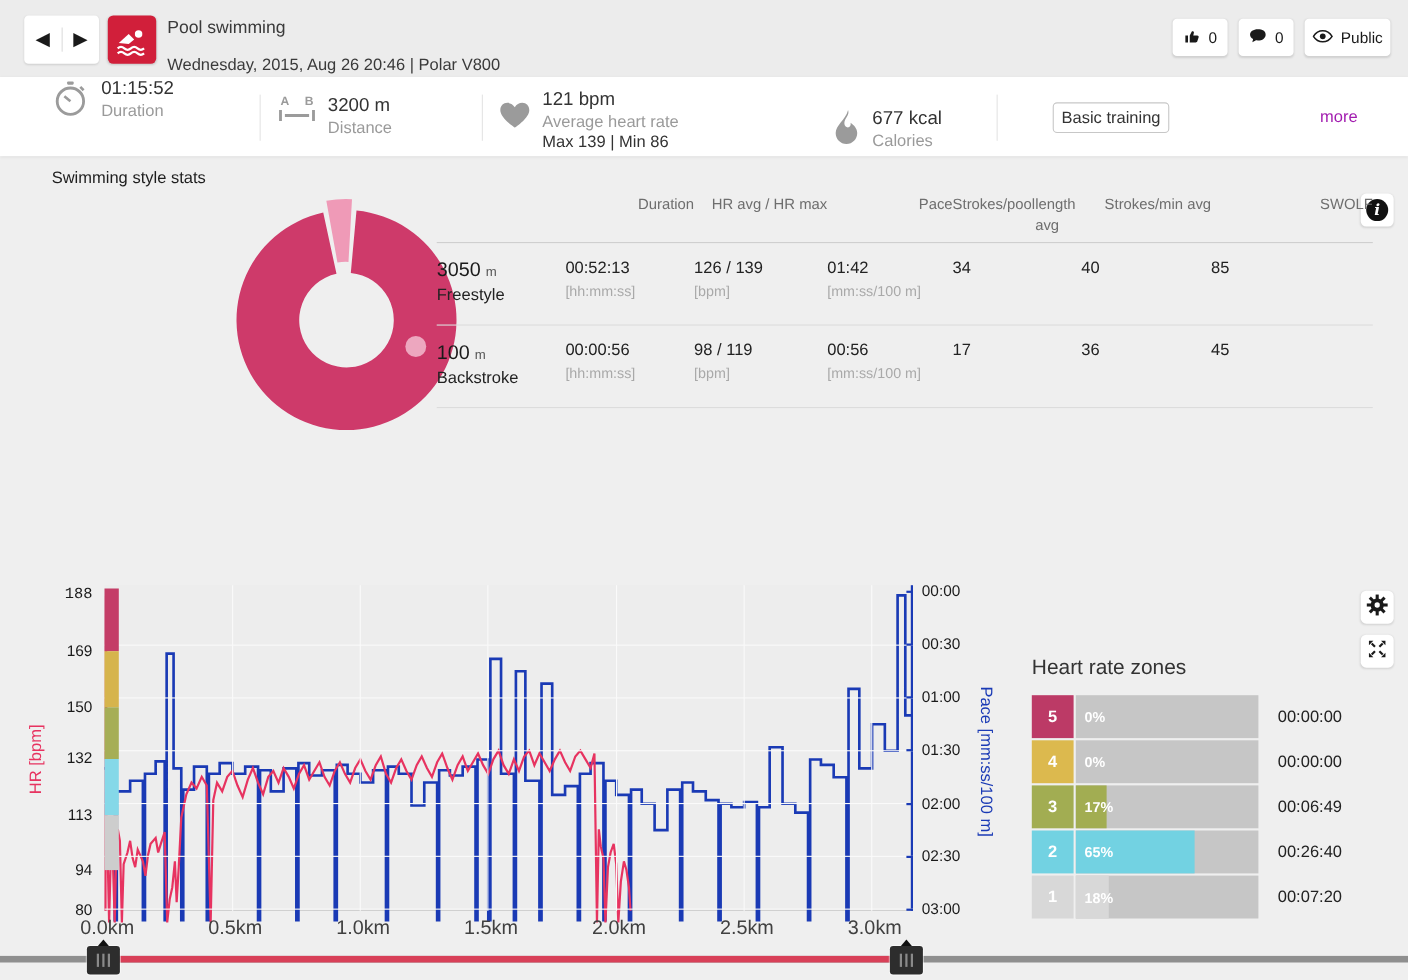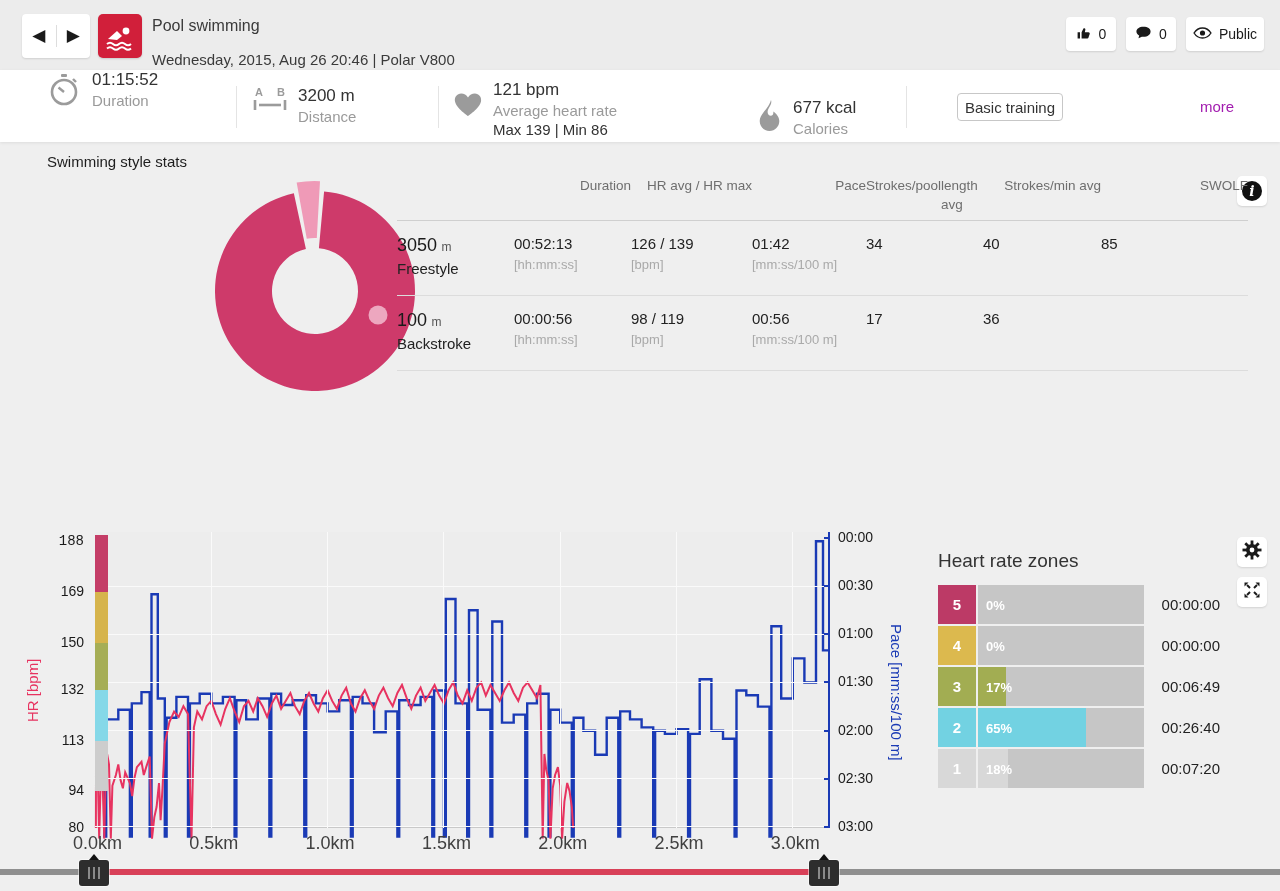--- a/index.html
+++ b/index.html
@@ -79,21 +79,21 @@
     transform:rotate(180deg); font-size:15px; color:#e73360; text-align:center; }
   #pace-axis-title { position:absolute; left:888px; top:72px; height:200px; writing-mode:vertical-rl;
     font-size:15px; color:#1a3ab5; text-align:center; }
   .chart-tool-btn { position:absolute; left:1237px; width:30px; height:30px; background:#fff;
     border-radius:5px; box-shadow:0 1px 2px rgba(0,0,0,.12); display:flex; align-items:center;
     justify-content:center; cursor:pointer; }
   #settings-button { top:537px; }
   #expand-button { top:577px; }
 
   
-  #zones-panel { position:absolute; left:938px; top:550px; width:282px; }
+  #zones-panel { position:absolute; left:938px; top:597px; width:282px; }
   #zones-title { font-size:19px; color:#333; margin-bottom:13px; }
   .zone-row { display:flex; align-items:stretch; height:39px; margin-bottom:2px; }
   .zone-num { width:38px; display:flex; align-items:center; justify-content:center;
     color:#fff; font-size:15px; font-weight:bold; }
   .zone-bar { position:relative; width:166px; margin-left:2px; background:#c6c6c6; }
   .zone-fill { position:absolute; left:0; top:0; bottom:0; }
   .zone-pct { position:absolute; left:8px; top:50%; transform:translateY(-50%);
     color:#fff; font-size:13px; font-weight:bold; z-index:1; }
   .zone-time { margin-left:auto; align-self:center; font-size:15px; color:#222; }
 
@@ -313,20 +313,23 @@
         </div>
         <div>
           <div class="cell-val">00:56</div>
           <div class="cell-unit">[mm:ss/100 m]</div>
         </div>
         <div>
           <div class="cell-val">17</div>
         </div>
         <div>
           <div class="cell-val">36</div>
+        </div>
+        <div>
+          <div class="cell-val">45</div>
         </div>
       </div>
     </div>
 </div>
 
 <div id="chart-wrap">
   <div id="hr-axis-title">HR [bpm]</div>
   <div id="pace-axis-title">Pace [mm:ss/100 m]</div>
   <div id="plot">
     <div id="plot-right-axis"></div>

